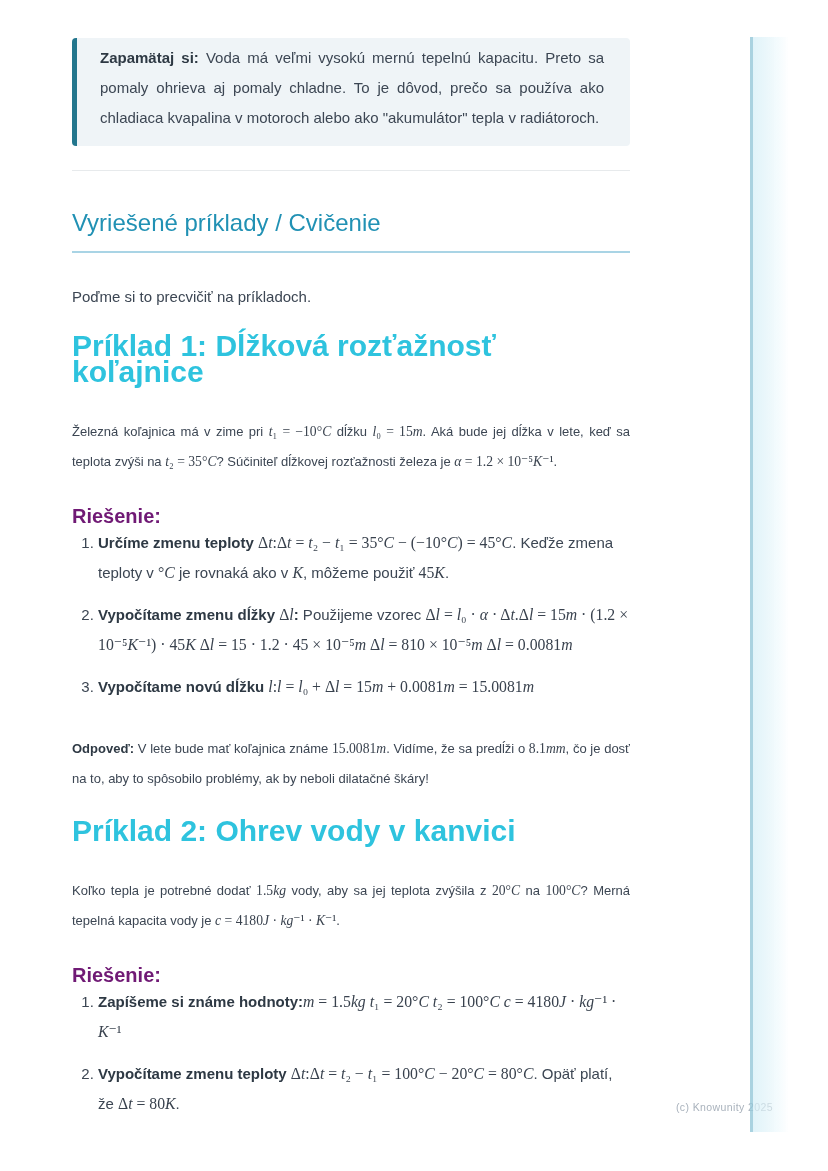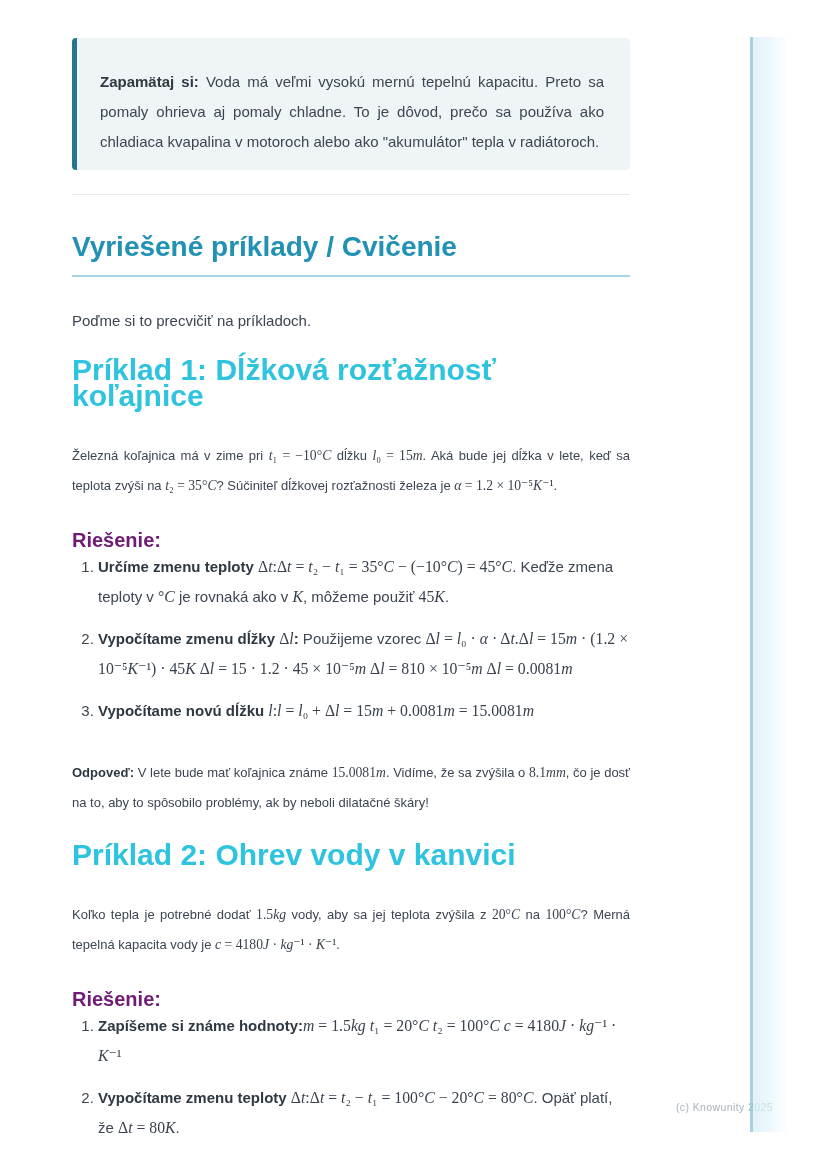--- a/index.html
+++ b/index.html
@@ -17,38 +17,38 @@
     position: absolute;
     left: 72px;
     top: 0;
     width: 558px;
     padding-top: 38px;
   }
   .callout {
     background: #eff4f7;
     border-left: 5px solid #23768d;
     border-radius: 4px;
-    padding: 29px 26px 13px 23px;
+    padding: 5px 26px 13px 23px;
   }
   .callout p {
     font-size: 15px;
     line-height: 30px;
     text-align: justify;
     color: #3c4653;
   }
   hr.divider {
     border: none;
     border-top: 1px solid #e7eaec;
     margin-top: 24px;
   }
   h1.section-title {
     margin-top: 36px;
-    font-size: 28px;
+    font-size: 24px;
     line-height: 32px;
-    font-weight: 700;
+    font-weight: 400;
     color: #2191b4;
     padding-bottom: 12px;
     border-bottom: 2px solid #a9d4e5;
   }
   p.intro {
     margin-top: 32px;
     font-size: 15px;
     line-height: 24px;
   }
   h2.example-title {
@@ -123,21 +123,21 @@
     <p class="intro">Poďme si to precvičiť na príkladoch.</p>
 
     <h2 class="example-title">Príklad 1: Dĺžková rozťažnosť koľajnice</h2>
     <p class="para"><span class="seg-text">Železná koľajnica má v zime pri </span><span class="seg-math"><i>t</i>₁ = −10°<i>C</i></span><span class="seg-text"> dĺžku </span><span class="seg-math"><i>l</i>₀ = 15<i>m</i></span><span class="seg-text">. Aká bude jej dĺžka v lete, keď sa teplota zvýši na </span><span class="seg-math"><i>t</i>₂ = 35°<i>C</i></span><span class="seg-text">? Súčiniteľ dĺžkovej rozťažnosti železa je </span><span class="seg-math"><i>α</i> = 1.2 × 10⁻⁵<i>K</i>⁻¹</span><span class="seg-text">.</span></p>
     <p class="solution-label">Riešenie:</p>
     <ol class="steps">
       <li><span class="seg-bold">Určíme zmenu teploty </span><span class="seg-math">Δ<i>t</i>:Δ<i>t</i> = <i>t</i>₂ − <i>t</i>₁ = 35°<i>C</i> − (−10°<i>C</i>) = 45°<i>C</i></span><span class="seg-text">. Keďže zmena teploty v </span><span class="seg-math">°<i>C</i></span><span class="seg-text"> je rovnaká ako v </span><span class="seg-math"><i>K</i></span><span class="seg-text">, môžeme použiť </span><span class="seg-math">45<i>K</i></span><span class="seg-text">.</span></li>
       <li><span class="seg-bold">Vypočítame zmenu dĺžky </span><span class="seg-math">Δ<i>l</i></span><span class="seg-bold">:</span><span class="seg-text"> Použijeme vzorec </span><span class="seg-math">Δ<i>l</i> = <i>l</i>₀ · <i>α</i> · Δ<i>t</i>.Δ<i>l</i> = 15<i>m</i> · (1.2 × 10⁻⁵<i>K</i>⁻¹) · 45<i>K</i> Δ<i>l</i> = 15 · 1.2 · 45 × 10⁻⁵<i>m</i> Δ<i>l</i> = 810 × 10⁻⁵<i>m</i> Δ<i>l</i> = 0.0081<i>m</i></span></li>
       <li><span class="seg-bold">Vypočítame novú dĺžku </span><span class="seg-math"><i>l</i>:<i>l</i> = <i>l</i>₀ + Δ<i>l</i> = 15<i>m</i> + 0.0081<i>m</i> = 15.0081<i>m</i></span></li>
     </ol>
-    <p class="para"><span class="seg-bold">Odpoveď:</span><span class="seg-text"> V lete bude mať koľajnica známe </span><span class="seg-math">15.0081<i>m</i></span><span class="seg-text">. Vidíme, že sa zvýšila o </span><span class="seg-math">8.1<i>mm</i></span><span class="seg-text">, čo je dosť na to, aby to spôsobilo problémy, ak by neboli dilatačné škáry!</span></p>
+    <p class="para"><span class="seg-bold">Odpoveď:</span><span class="seg-text"> V lete bude mať koľajnica známe </span><span class="seg-math">15.0081<i>m</i></span><span class="seg-text">. Vidíme, že sa predĺži o </span><span class="seg-math">8.1<i>mm</i></span><span class="seg-text">, čo je dosť na to, aby to spôsobilo problémy, ak by neboli dilatačné škáry!</span></p>
 
     <h2 class="example-title">Príklad 2: Ohrev vody v kanvici</h2>
     <p class="para"><span class="seg-text">Koľko tepla je potrebné dodať </span><span class="seg-math">1.5<i>kg</i></span><span class="seg-text"> vody, aby sa jej teplota zvýšila z </span><span class="seg-math">20°<i>C</i></span><span class="seg-text"> na </span><span class="seg-math">100°<i>C</i></span><span class="seg-text">? Merná tepelná kapacita vody je </span><span class="seg-math"><i>c</i> = 4180<i>J</i> · <i>kg</i>⁻¹ · <i>K</i>⁻¹</span><span class="seg-text">.</span></p>
     <p class="solution-label">Riešenie:</p>
     <ol class="steps">
       <li><span class="seg-bold">Zapíšeme si známe hodnoty:</span><span class="seg-math"><i>m</i> = 1.5<i>kg</i> <i>t</i>₁ = 20°<i>C</i> <i>t</i>₂ = 100°<i>C</i> <i>c</i> = 4180<i>J</i> · <i>kg</i>⁻¹ · <i>K</i>⁻¹</span></li>
       <li><span class="seg-bold">Vypočítame zmenu teploty </span><span class="seg-math">Δ<i>t</i>:Δ<i>t</i> = <i>t</i>₂ − <i>t</i>₁ = 100°<i>C</i> − 20°<i>C</i> = 80°<i>C</i></span><span class="seg-text">. Opäť platí, že </span><span class="seg-math">Δ<i>t</i> = 80<i>K</i></span><span class="seg-text">.</span></li>
     </ol>
 
   </div>

